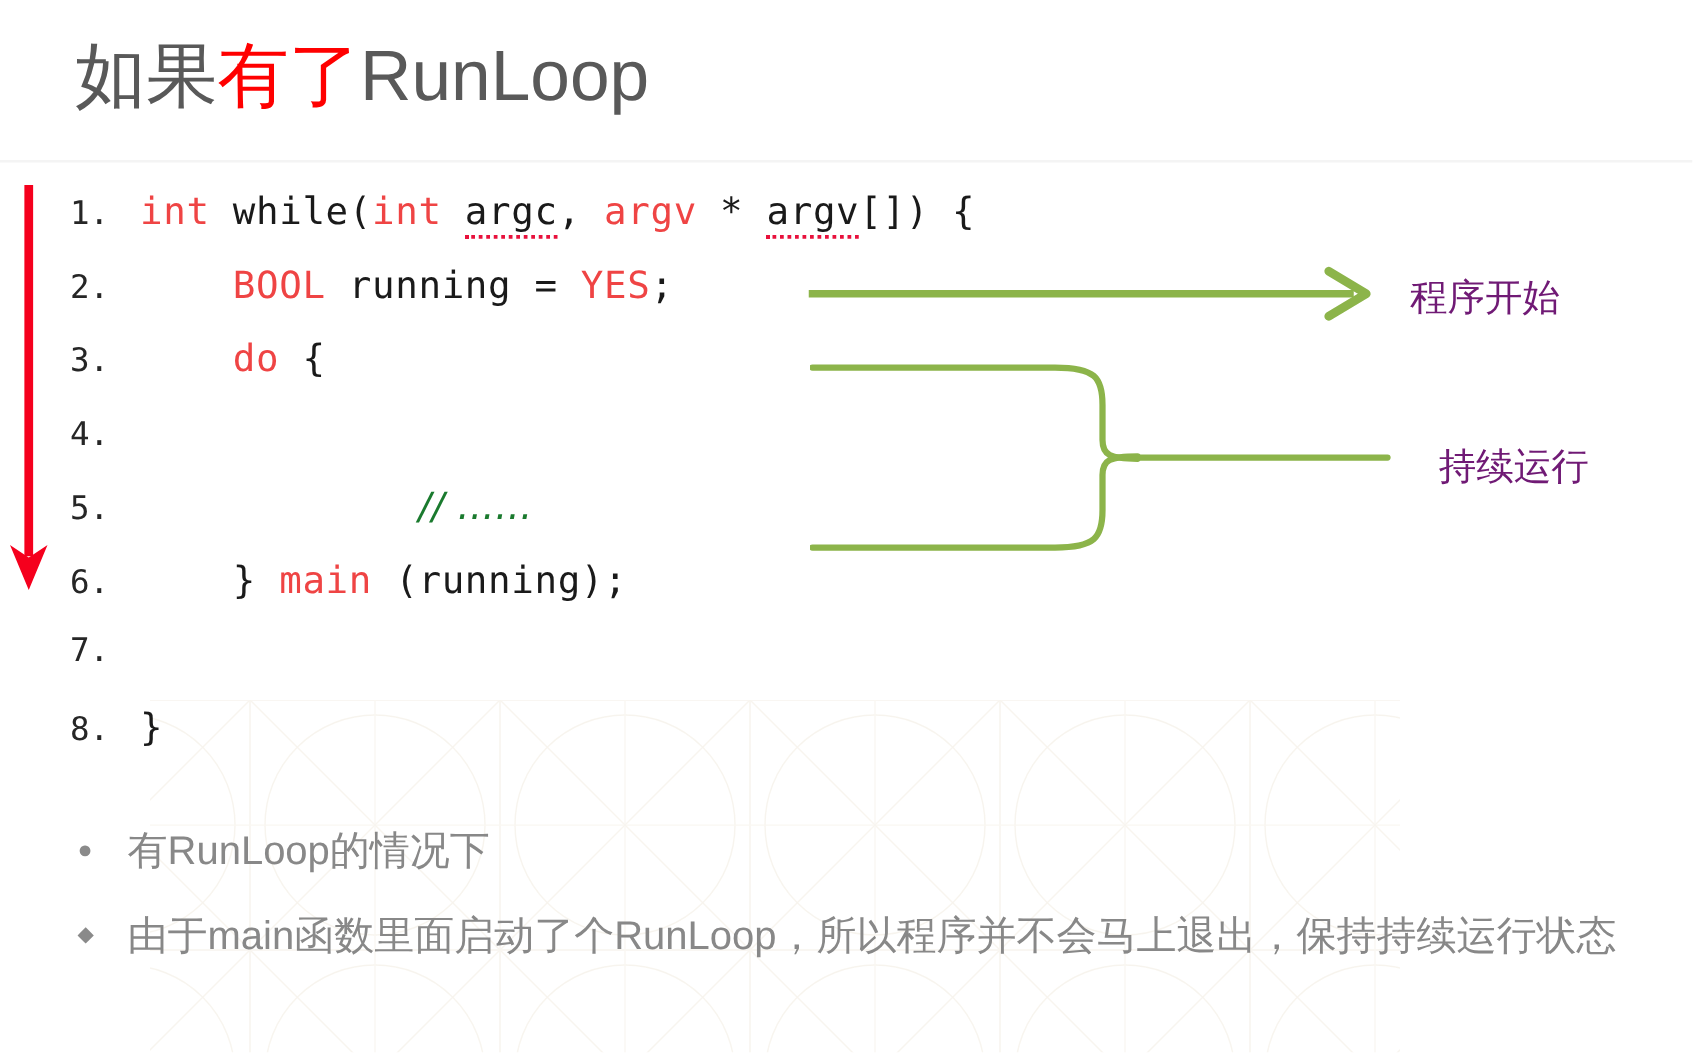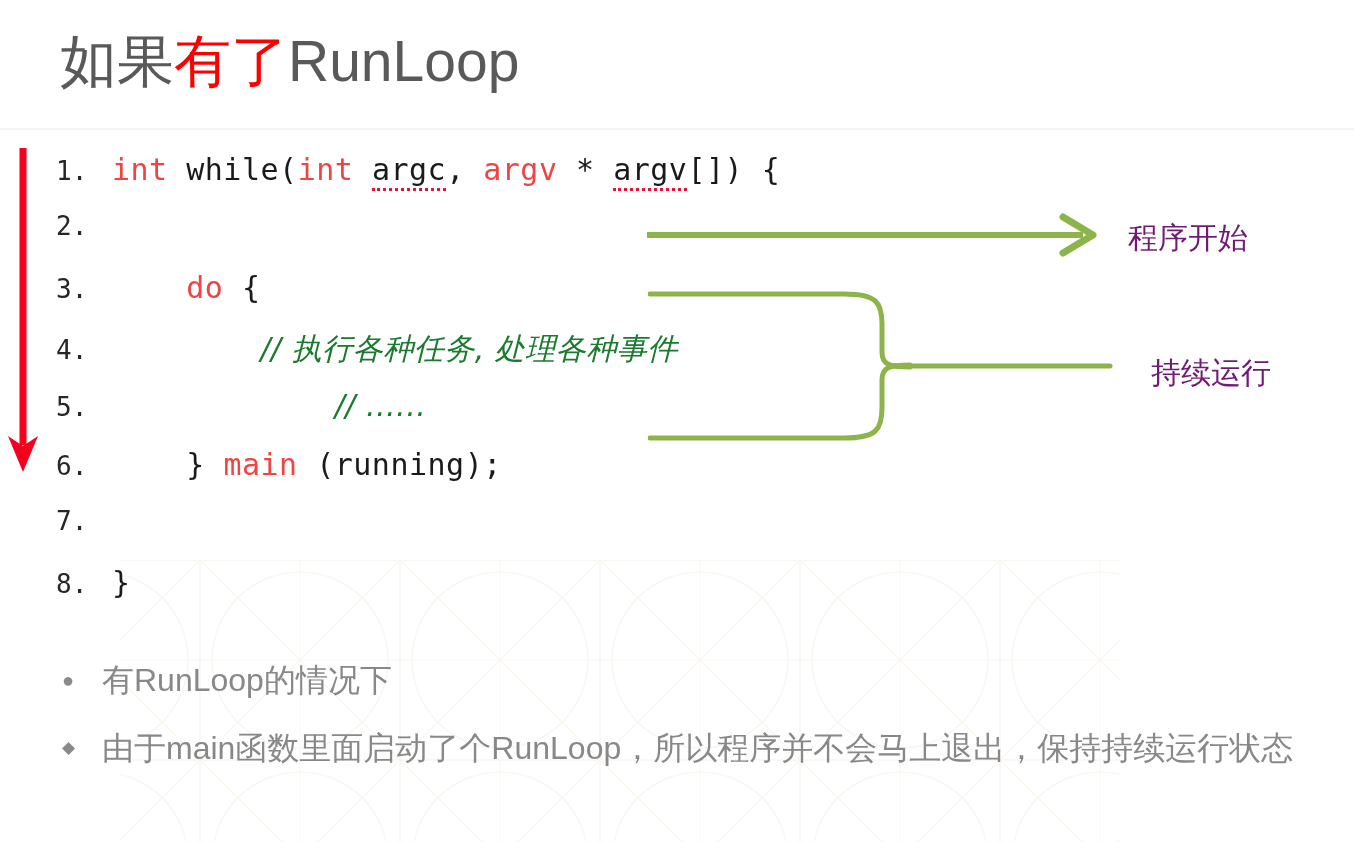--- a/index.html
+++ b/index.html
@@ -182,23 +182,23 @@
   <div id="title-divider"></div>
 </div>
 
 <svg id="red-arrow" viewBox="0 0 44 340" xmlns="http://www.w3.org/2000/svg">
   <line x1="19" y1="8" x2="19" y2="305" stroke="#f5001d" stroke-width="7"></line>
   <path d="M19 332 L4 296 L19 306 L34 296 Z" fill="#f5001d"></path>
 </svg>
 
 <div id="code-block">
     <div class="code-line"><span class="ln">1.</span><span class="code-text"><span class="kw">int</span><span> while(</span><span class="kw">int</span><span> </span><span class="spell">argc</span><span>, </span><span class="kw">argv</span><span> * </span><span class="spell">argv</span><span>[]) {</span></span></div>
-    <div class="code-line"><span class="ln">2.</span></div>
+    <div class="code-line"><span class="ln">2.</span><span class="code-text"><span>    </span><span class="kw">BOOL</span><span> running = </span><span class="kw">YES</span><span>;</span></span></div>
     <div class="code-line"><span class="ln">3.</span><span class="code-text"><span>    </span><span class="kw">do</span><span> {</span></span></div>
-    <div class="code-line"><span class="ln">4.</span><span class="code-text"><span>        </span><span class="cmt cmt-cn">// 执行各种任务, 处理各种事件</span></span></div>
+    <div class="code-line"><span class="ln">4.</span><span class="code-text"><span>        </span></span></div>
     <div class="code-line"><span class="ln">5.</span><span class="code-text"><span>            </span><span class="cmt cmt-cn">// ......</span></span></div>
     <div class="code-line"><span class="ln">6.</span><span class="code-text"><span>    </span><span>} </span><span class="kw">main</span><span> (running);</span></span></div>
     <div class="code-line"><span class="ln">7.</span></div>
     <div class="code-line"><span class="ln">8.</span><span class="code-text"><span>}</span></span></div>
   </div>
 
 <svg id="green-arrow" viewBox="0 0 470 46" xmlns="http://www.w3.org/2000/svg">
   <line x1="2" y1="23" x2="438" y2="23" stroke="#8cb44a" stroke-width="6"></line>
   <polyline points="418,5 448,23 418,41" fill="none" stroke="#8cb44a" stroke-width="7" stroke-linecap="round" stroke-linejoin="round"></polyline>
 </svg>

